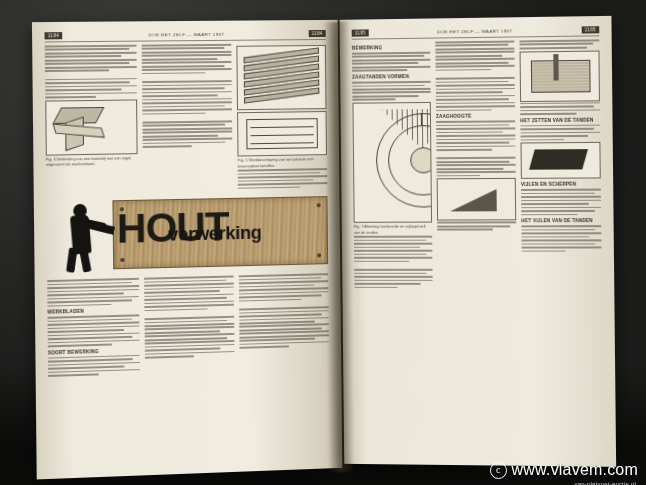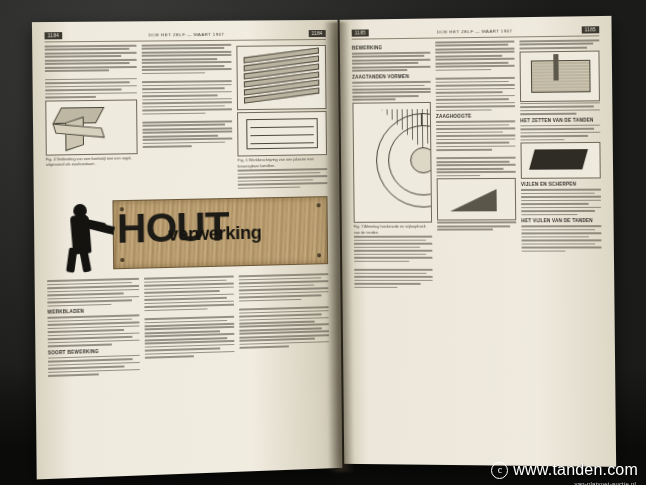--- a/index.html
+++ b/index.html
@@ -756,16 +756,16 @@
         </div>
 
       </div>
     </div>
 
     <div class="gutter"></div>
   </div>
 
   <div class="watermark">
     <div class="wm-c">c</div>
-    <div class="wm-main">www.tanden.com</div>
+    <div class="wm-main">www.vlavem.com</div>
     <div class="wm-sub">van-platvoet-auctie.nl</div>
   </div>
 </div>
 
 </body></html>

